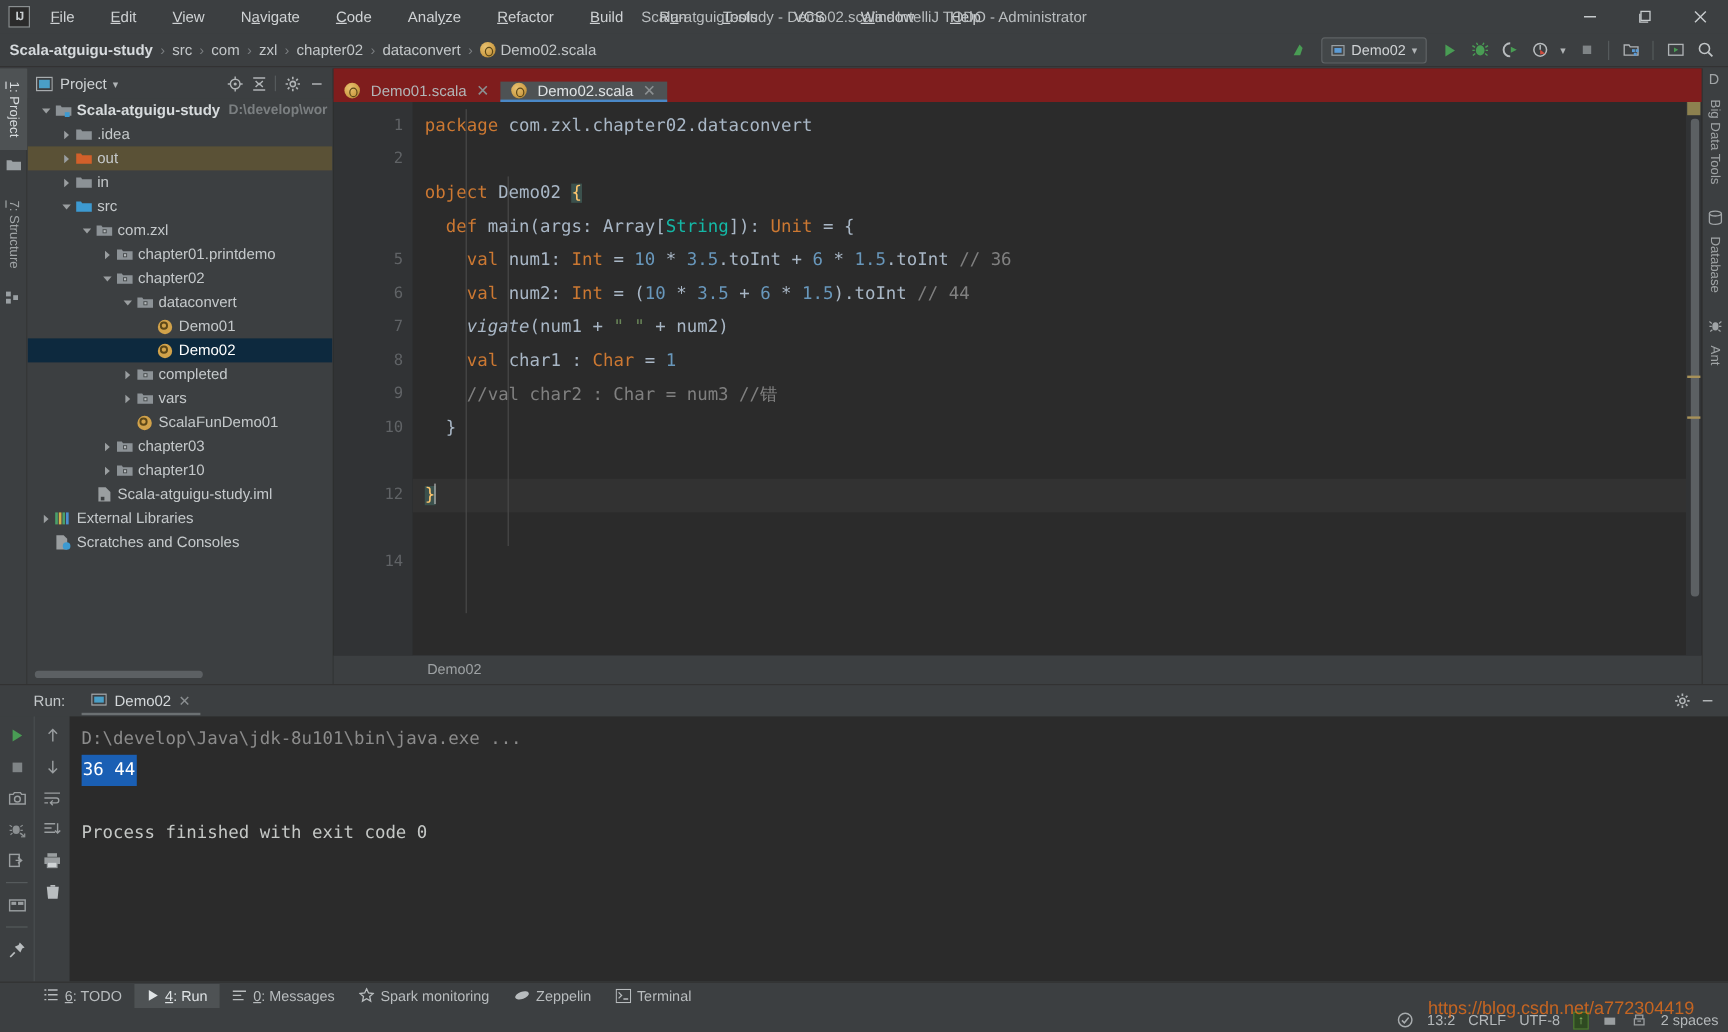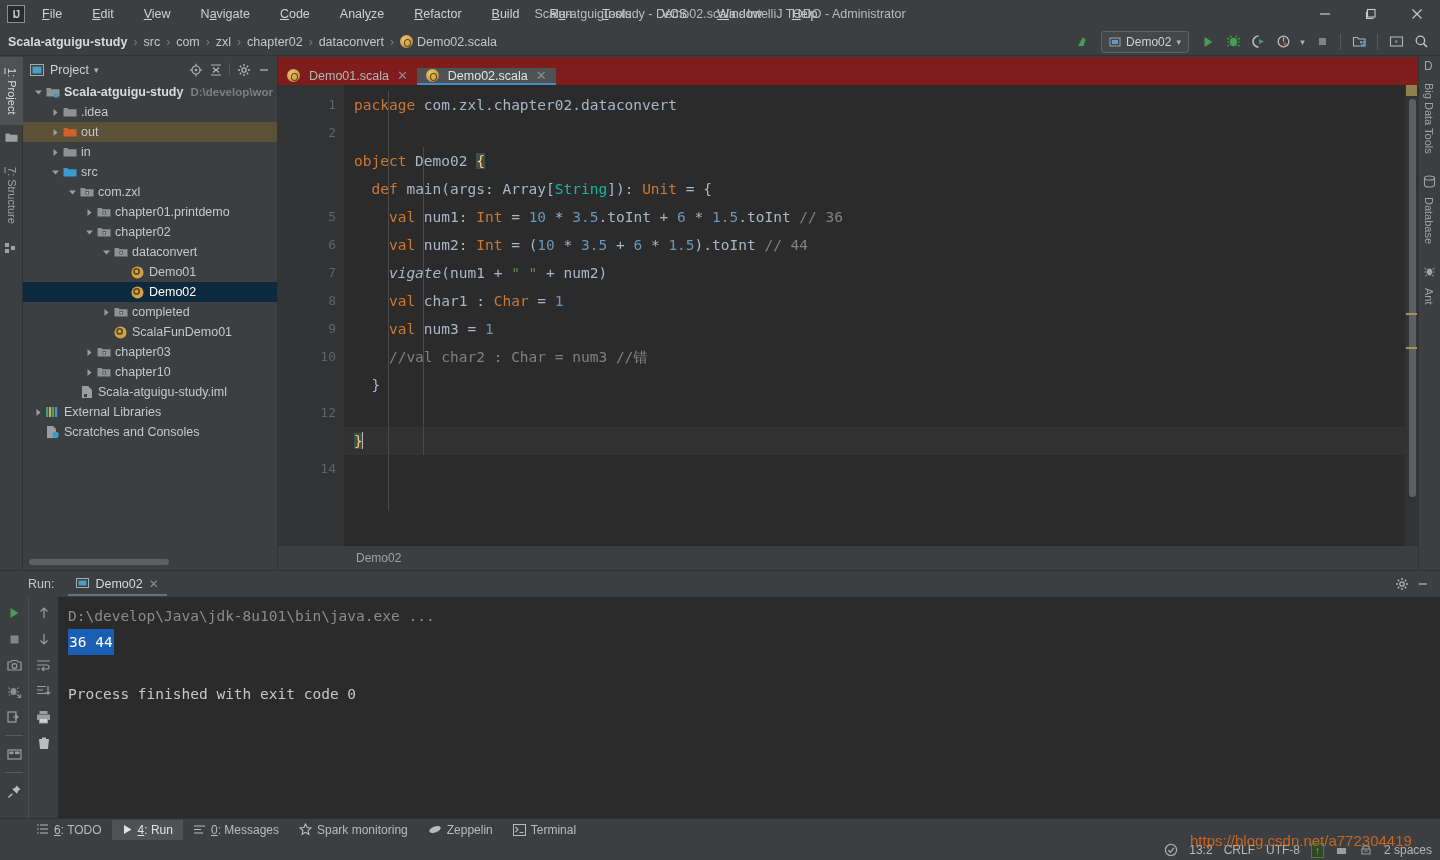--- a/index.html
+++ b/index.html
@@ -667,20 +667,35 @@
             </svg>
           </span>
           <span class="tree-ico">
             <svg xmlns="http://www.w3.org/2000/svg" width="14" height="14" viewBox="0 0 14 14">
               <path d="M0.5 3h4l1 1.3h8v7.2h-13z" fill="#8c9296"></path>
               <rect x="5.5" y="6" width="3.4" height="3.4" fill="#4a4e50"></rect>
               <rect x="6.3" y="6.8" width="1.8" height="1.8" fill="#b9bdbf"></rect>
             </svg>
           </span>
           <span>completed</span>
+        </div>
+        <div class="trow" style="padding-left: 76px;">
+          <span class="tri">
+            <svg xmlns="http://www.w3.org/2000/svg" width="9" height="9" viewBox="0 0 9 9">
+              <path d="M2.5 1l4 3.5-4 3.5z" fill="#9a9ea0"></path>
+            </svg>
+          </span>
+          <span class="tree-ico">
+            <svg xmlns="http://www.w3.org/2000/svg" width="14" height="14" viewBox="0 0 14 14">
+              <path d="M0.5 3h4l1 1.3h8v7.2h-13z" fill="#8c9296"></path>
+              <rect x="5.5" y="6" width="3.4" height="3.4" fill="#4a4e50"></rect>
+              <rect x="6.3" y="6.8" width="1.8" height="1.8" fill="#b9bdbf"></rect>
+            </svg>
+          </span>
+          <span>vars</span>
         </div>
         <div class="trow" style="padding-left: 76px;">
           <span class="tri"></span>
           <span class="tree-ico">
             <svg xmlns="http://www.w3.org/2000/svg" width="15" height="15" viewBox="0 0 15 15">
               <circle cx="7.5" cy="7.5" r="6" fill="#d1a24a"></circle>
               <circle cx="6.6" cy="6.4" r="2.6" fill="none" stroke="#5c4718" stroke-width="1.6"></circle>
             </svg>
           </span>
           <span>ScalaFunDemo01</span>
@@ -817,21 +832,20 @@
         <div class="indent-guide" style="left:44px;top:6px;height:420px;"></div>
         <div class="indent-guide" style="left:79px;top:62px;height:308px;"></div>
       <div class="cline"><span class="k">package</span> com.zxl.chapter02.dataconvert</div>
           <div class="cline"></div>
           <div class="cline"><span class="k">object</span> Demo02 <span class="brace-hl">{</span></div>
           <div class="cline">  <span class="k">def</span> main(args: Array[<span class="grn">String</span>]): <span class="k">Unit</span> = {</div>
           <div class="cline">    <span class="k">val</span> num1: <span class="k">Int</span> = <span class="num">10</span> * <span class="num">3.5</span>.toInt + <span class="num">6</span> * <span class="num">1.5</span>.toInt <span class="cmt">// 36</span></div>
           <div class="cline">    <span class="k">val</span> num2: <span class="k">Int</span> = (<span class="num">10</span> * <span class="num">3.5</span> + <span class="num">6</span> * <span class="num">1.5</span>).toInt <span class="cmt">// 44</span></div>
           <div class="cline">    <span class="ital">vigate</span>(num1 + <span class="str">" "</span> + num2)</div>
           <div class="cline">    <span class="k">val</span> char1 : <span class="k">Char</span> = <span class="num">1</span></div>
-          <div class="cline">    <span class="k">val</span> num3 = <span class="num">1</span></div>
           <div class="cline">    <span class="cmt">//val char2 : Char = num3 //错</span></div>
           <div class="cline">  }</div>
           <div class="cline"></div>
           <div class="cline current"><span class="brace-hl">}</span><span class="cursor"></span></div>
           <div class="cline"></div>
         </div>
       <div class="err-stripe">
         <div class="stripe-top"></div>
         <div class="vscroll"></div>
         <div class="warn-mark" style="top:228px;"></div>

